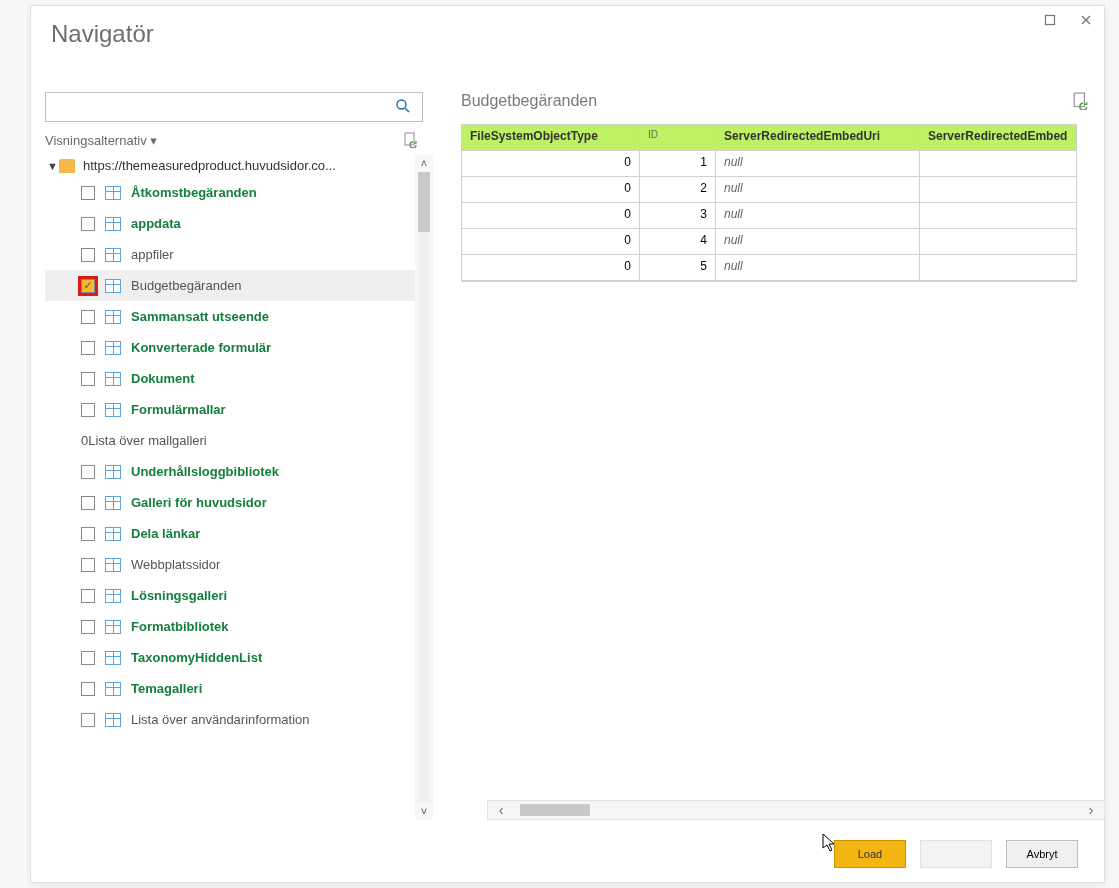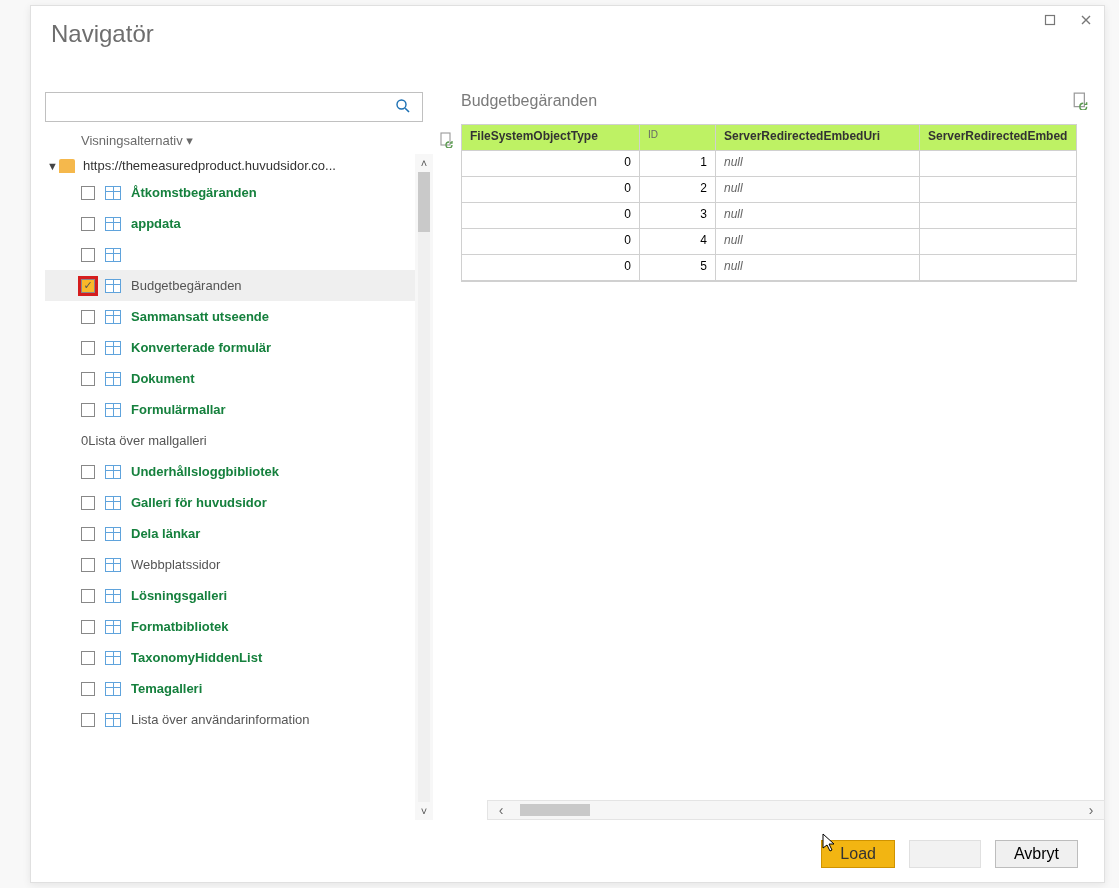--- a/index.html
+++ b/index.html
@@ -77,21 +77,20 @@
     width: 16px;
     height: 16px;
     color: #1a6fb3;
   }
   .view-row {
     display: flex;
     align-items: center;
     justify-content: space-between;
     width: 378px;
     padding: 2px 4px 6px 0;
-    margin-left: 36px;
   }
   .view-label {
     font-size: 13px;
     color: #6a6a6a;
     cursor: pointer;
   }
   .refresh-icon {
     width: 16px; height: 16px; color: #888;
   }
   .tree {
@@ -229,21 +228,21 @@
     position:absolute;
     bottom:0;left:0;right:0;
     height:56px;
     display:flex;align-items:center;justify-content:flex-end;
     gap:14px;
     padding-right:26px;
   }
   .btn {
     height:28px;
     padding: 0 18px;
-    font-size:16px;
+    font-size:11px;
     border:1px solid #bdbdbd;
     background:#f0f0f0;
     cursor:pointer;
     display:flex;align-items:center;justify-content:center;
     min-width:72px;
   }
   .btn.primary { background:#f2b512; border-color:#cf9300; color:#333; position:relative;}
   .btn.disabled { color:#bbb; background:#f2f2f2; border-color:#e0e0e0; cursor:default;}
   .cursor-ptr {
     position:absolute;
@@ -310,20 +309,21 @@
                 <span class="label">Åtkomstbegäranden</span>
               </div>
               <div class="tree-item bold">
                 <span class="cb"></span>
                 <span class="table-icon"></span>
                 <span class="label">appdata</span>
               </div>
               <div class="tree-item">
                 <span class="cb"></span>
                 <span class="table-icon"></span>
+                <span class="label">appfiler</span>
               </div>
               <div class="tree-item selected">
                 <span class="cb highlighted">✓</span>
                 <span class="table-icon"></span>
                 <span class="label">Budgetbegäranden</span>
               </div>
               <div class="tree-item bold">
                 <span class="cb"></span>
                 <span class="table-icon"></span>
                 <span class="label">Sammansatt utseende</span>

